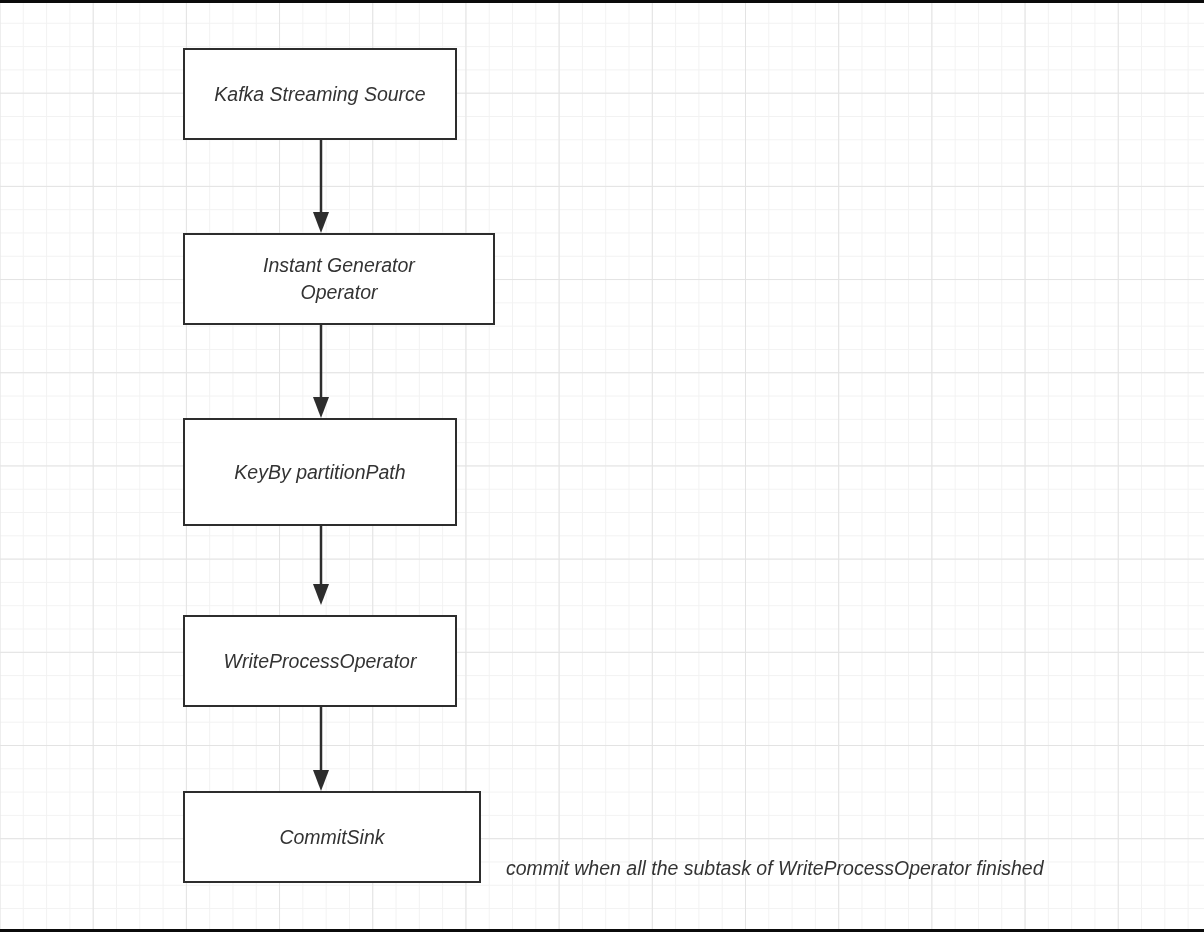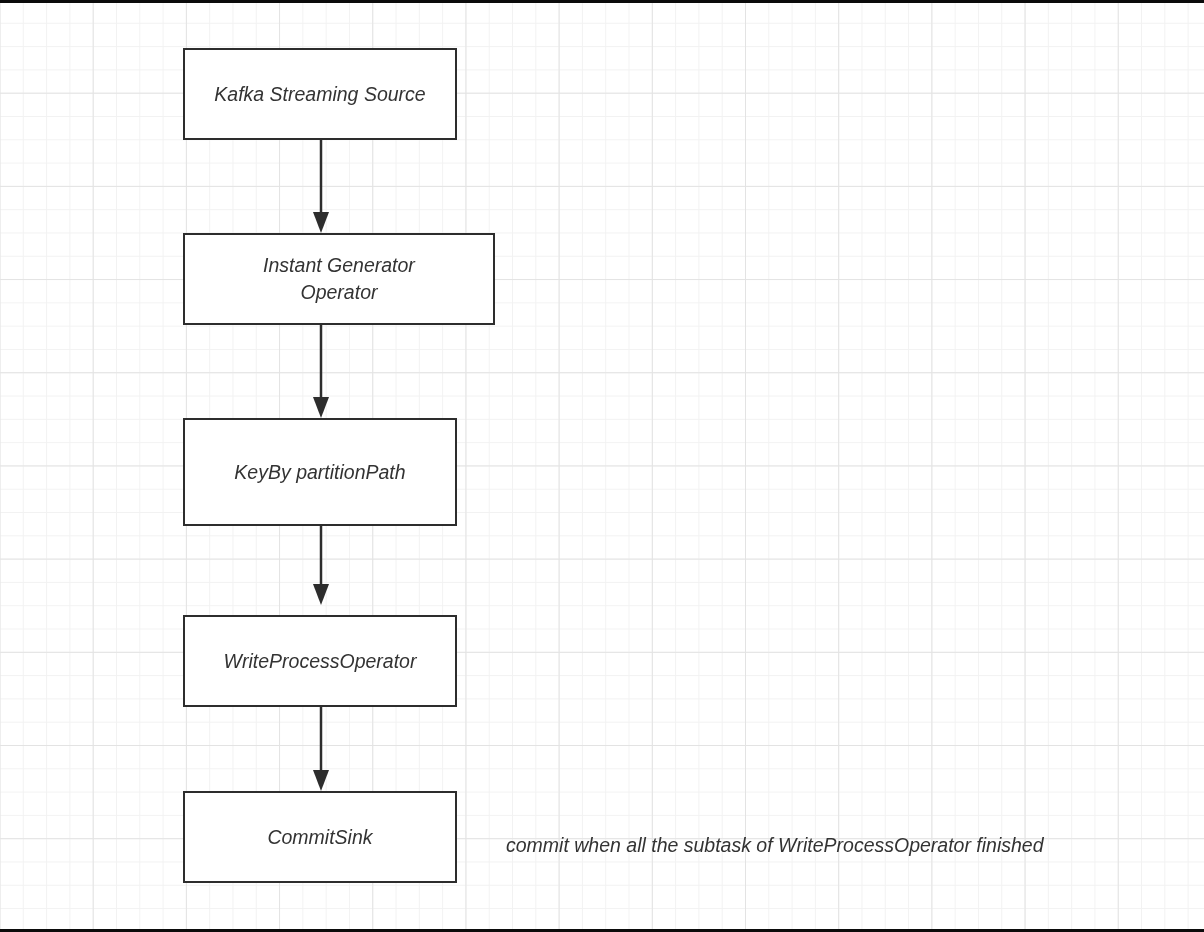--- a/index.html
+++ b/index.html
@@ -110,19 +110,19 @@
   <div class="node" style="left:183px; top:604px; width:274px; height:92px;margin-top:11px;">
     <span class="node-label">WriteProcessOperator</span>
   </div>
 
 
   <svg class="connector" style="left:307px; top:696px;" width="28" height="96" viewBox="0 0 28 96">
     <line x1="14" y1="0" x2="14" y2="78" stroke="#2d2d2d" stroke-width="2.5"></line>
     <polygon points="14,95 6,74 22,74" fill="#2d2d2d"></polygon>
   </svg>
 
-  <div class="node" style="left:183px; top:791px; width:274px; height:92px;">
+  <div class="node" style="left:183px; top:791px; width:298px; height:92px;">
     <span class="node-label">CommitSink</span>
   </div>
 
-  <div class="note" style="left:506px; top:832px; width:640px;">commit when all the subtask of WriteProcessOperator finished</div>
+  <div class="note" style="left:506px; top:855px; width:640px;">commit when all the subtask of WriteProcessOperator finished</div>
 
 </div>
 
 </body></html>

